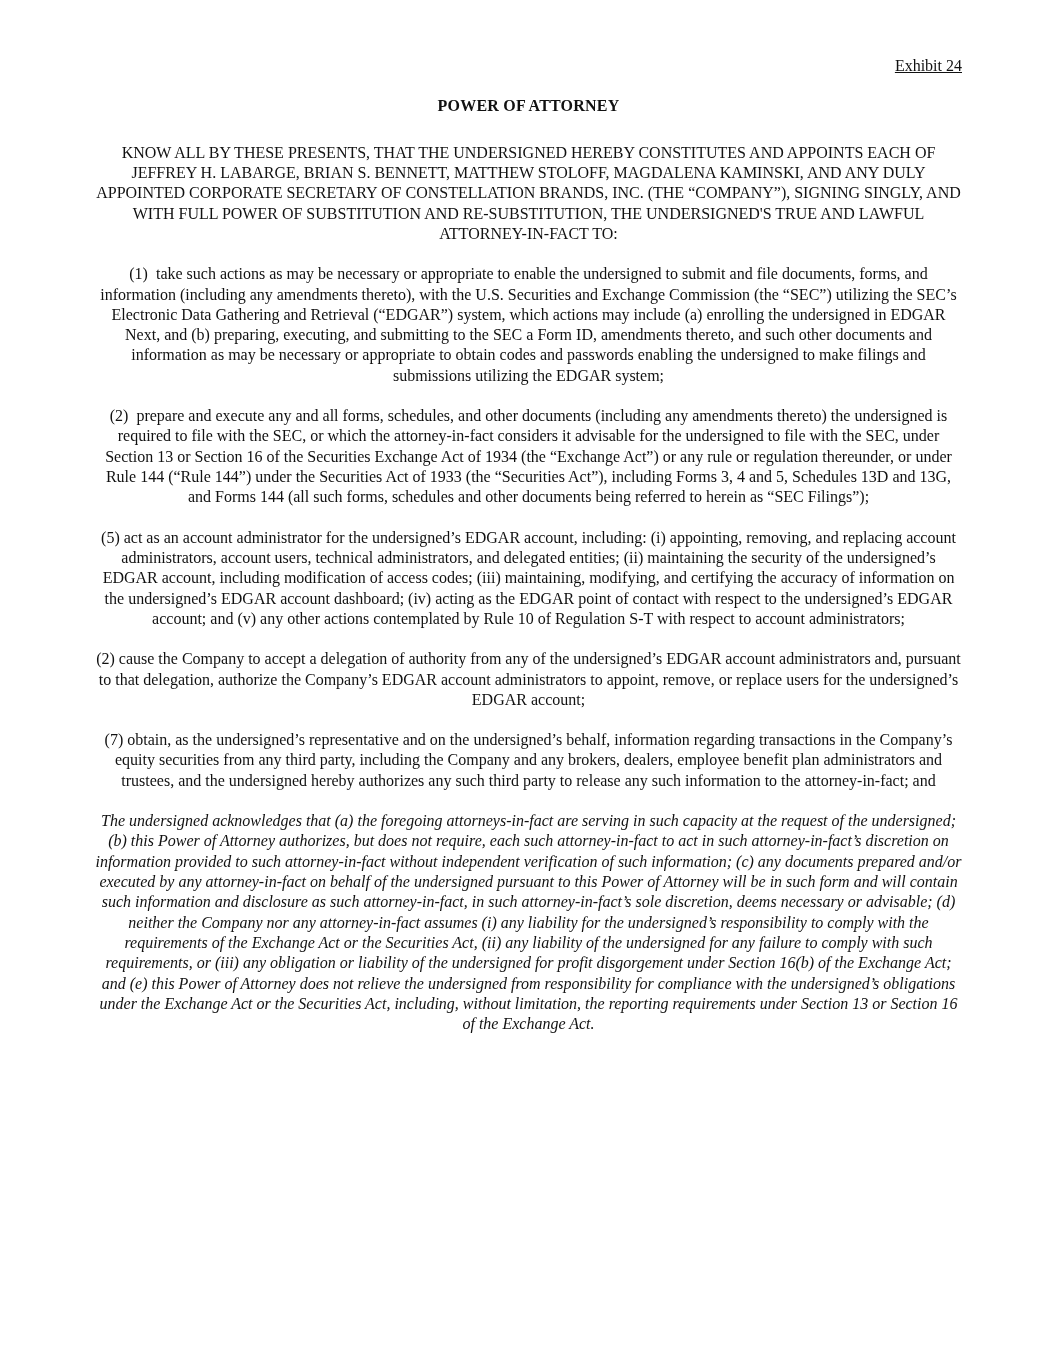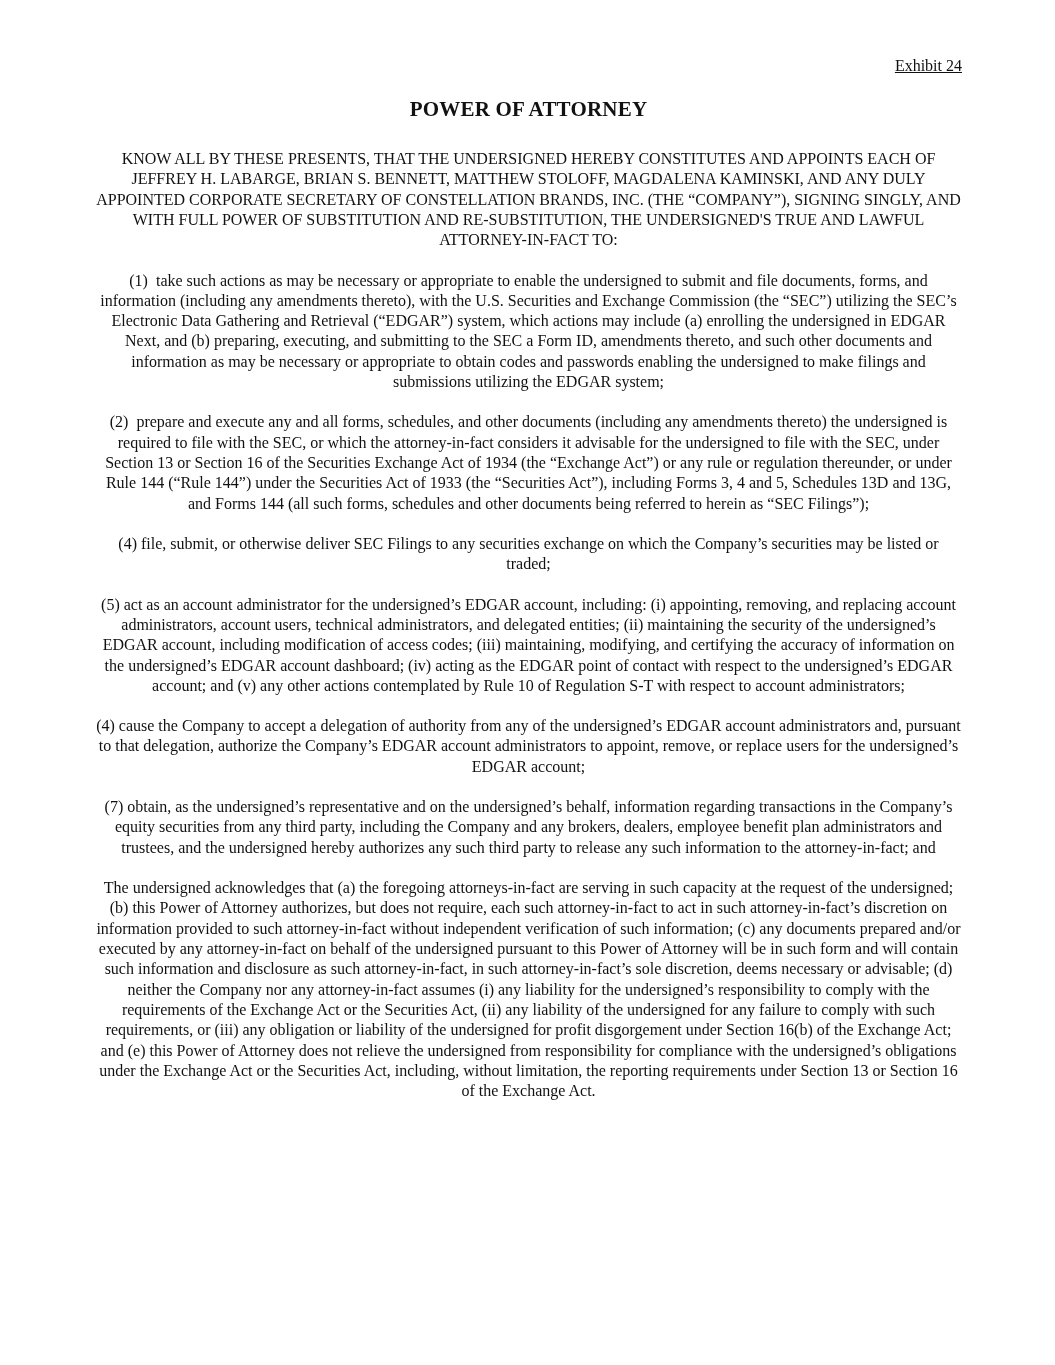--- a/index.html
+++ b/index.html
@@ -25,45 +25,45 @@
     text-align: right;
     margin: 0 0 20px 0;
   }
   .exhibit-line .exhibit-text {
     text-decoration: underline;
   }
   .doc-title {
     text-align: center;
     font-weight: bold;
     margin: 0 0 26px 0;
-    font-size: 21px;
+    font-size: 16px;
     letter-spacing: 0.2px;
   }
   .para {
     margin: 0 0 20px 0;
     white-space: pre-wrap;
     text-align: center;
   }
   .para:last-child {
     margin-bottom: 0;
+    font-style: italic;
   }
 </style>
 </head>
 <body>
 
 <div class="page">
 
   <div class="exhibit-line">
     <span class="exhibit-text">Exhibit 24</span>
   </div>
 
   <div class="doc-title">POWER OF ATTORNEY</div>
 
   <p class="para">KNOW ALL BY THESE PRESENTS, THAT THE UNDERSIGNED HEREBY CONSTITUTES AND APPOINTS EACH OF JEFFREY H. LABARGE, BRIAN S. BENNETT, MATTHEW STOLOFF, MAGDALENA KAMINSKI, AND ANY DULY APPOINTED CORPORATE SECRETARY OF CONSTELLATION BRANDS, INC. (THE “COMPANY”), SIGNING SINGLY, AND WITH FULL POWER OF SUBSTITUTION AND RE-SUBSTITUTION, THE UNDERSIGNED'S TRUE AND LAWFUL ATTORNEY-IN-FACT TO:</p>
   <p class="para">(1)  take such actions as may be necessary or appropriate to enable the undersigned to submit and file documents, forms, and information (including any amendments thereto), with the U.S. Securities and Exchange Commission (the “SEC”) utilizing the SEC’s Electronic Data Gathering and Retrieval (“EDGAR”) system, which actions may include (a) enrolling the undersigned in EDGAR Next, and (b) preparing, executing, and submitting to the SEC a Form ID, amendments thereto, and such other documents and information as may be necessary or appropriate to obtain codes and passwords enabling the undersigned to make filings and submissions utilizing the EDGAR system;</p>
   <p class="para">(2)  prepare and execute any and all forms, schedules, and other documents (including any amendments thereto) the undersigned is required to file with the SEC, or which the attorney-in-fact considers it advisable for the undersigned to file with the SEC, under Section 13 or Section 16 of the Securities Exchange Act of 1934 (the “Exchange Act”) or any rule or regulation thereunder, or under Rule 144 (“Rule 144”) under the Securities Act of 1933 (the “Securities Act”), including Forms 3, 4 and 5, Schedules 13D and 13G, and Forms 144 (all such forms, schedules and other documents being referred to herein as “SEC Filings”);</p>
-  <p class="para">(4) file, submit, or otherwise deliver SEC Filings to any securities exchange on which the Company’s securities may be listed or traded;</p>
   <p class="para">(5) act as an account administrator for the undersigned’s EDGAR account, including: (i) appointing, removing, and replacing account administrators, account users, technical administrators, and delegated entities; (ii) maintaining the security of the undersigned’s EDGAR account, including modification of access codes; (iii) maintaining, modifying, and certifying the accuracy of information on the undersigned’s EDGAR account dashboard; (iv) acting as the EDGAR point of contact with respect to the undersigned’s EDGAR account; and (v) any other actions contemplated by Rule 10 of Regulation S-T with respect to account administrators;</p>
-  <p class="para">(4) cause the Company to accept a delegation of authority from any of the undersigned’s EDGAR account administrators and, pursuant to that delegation, authorize the Company’s EDGAR account administrators to appoint, remove, or replace users for the undersigned’s EDGAR account;</p>
+  <p class="para">(2) cause the Company to accept a delegation of authority from any of the undersigned’s EDGAR account administrators and, pursuant to that delegation, authorize the Company’s EDGAR account administrators to appoint, remove, or replace users for the undersigned’s EDGAR account;</p>
   <p class="para">(7) obtain, as the undersigned’s representative and on the undersigned’s behalf, information regarding transactions in the Company’s equity securities from any third party, including the Company and any brokers, dealers, employee benefit plan administrators and trustees, and the undersigned hereby authorizes any such third party to release any such information to the attorney-in-fact; and</p>
   <p class="para">The undersigned acknowledges that (a) the foregoing attorneys-in-fact are serving in such capacity at the request of the undersigned; (b) this Power of Attorney authorizes, but does not require, each such attorney-in-fact to act in such attorney-in-fact’s discretion on information provided to such attorney-in-fact without independent verification of such information; (c) any documents prepared and/or executed by any attorney-in-fact on behalf of the undersigned pursuant to this Power of Attorney will be in such form and will contain such information and disclosure as such attorney-in-fact, in such attorney-in-fact’s sole discretion, deems necessary or advisable; (d) neither the Company nor any attorney-in-fact assumes (i) any liability for the undersigned’s responsibility to comply with the requirements of the Exchange Act or the Securities Act, (ii) any liability of the undersigned for any failure to comply with such requirements, or (iii) any obligation or liability of the undersigned for profit disgorgement under Section 16(b) of the Exchange Act; and (e) this Power of Attorney does not relieve the undersigned from responsibility for compliance with the undersigned’s obligations under the Exchange Act or the Securities Act, including, without limitation, the reporting requirements under Section 13 or Section 16 of the Exchange Act.</p>
 
 </div>
 
 </body></html>

